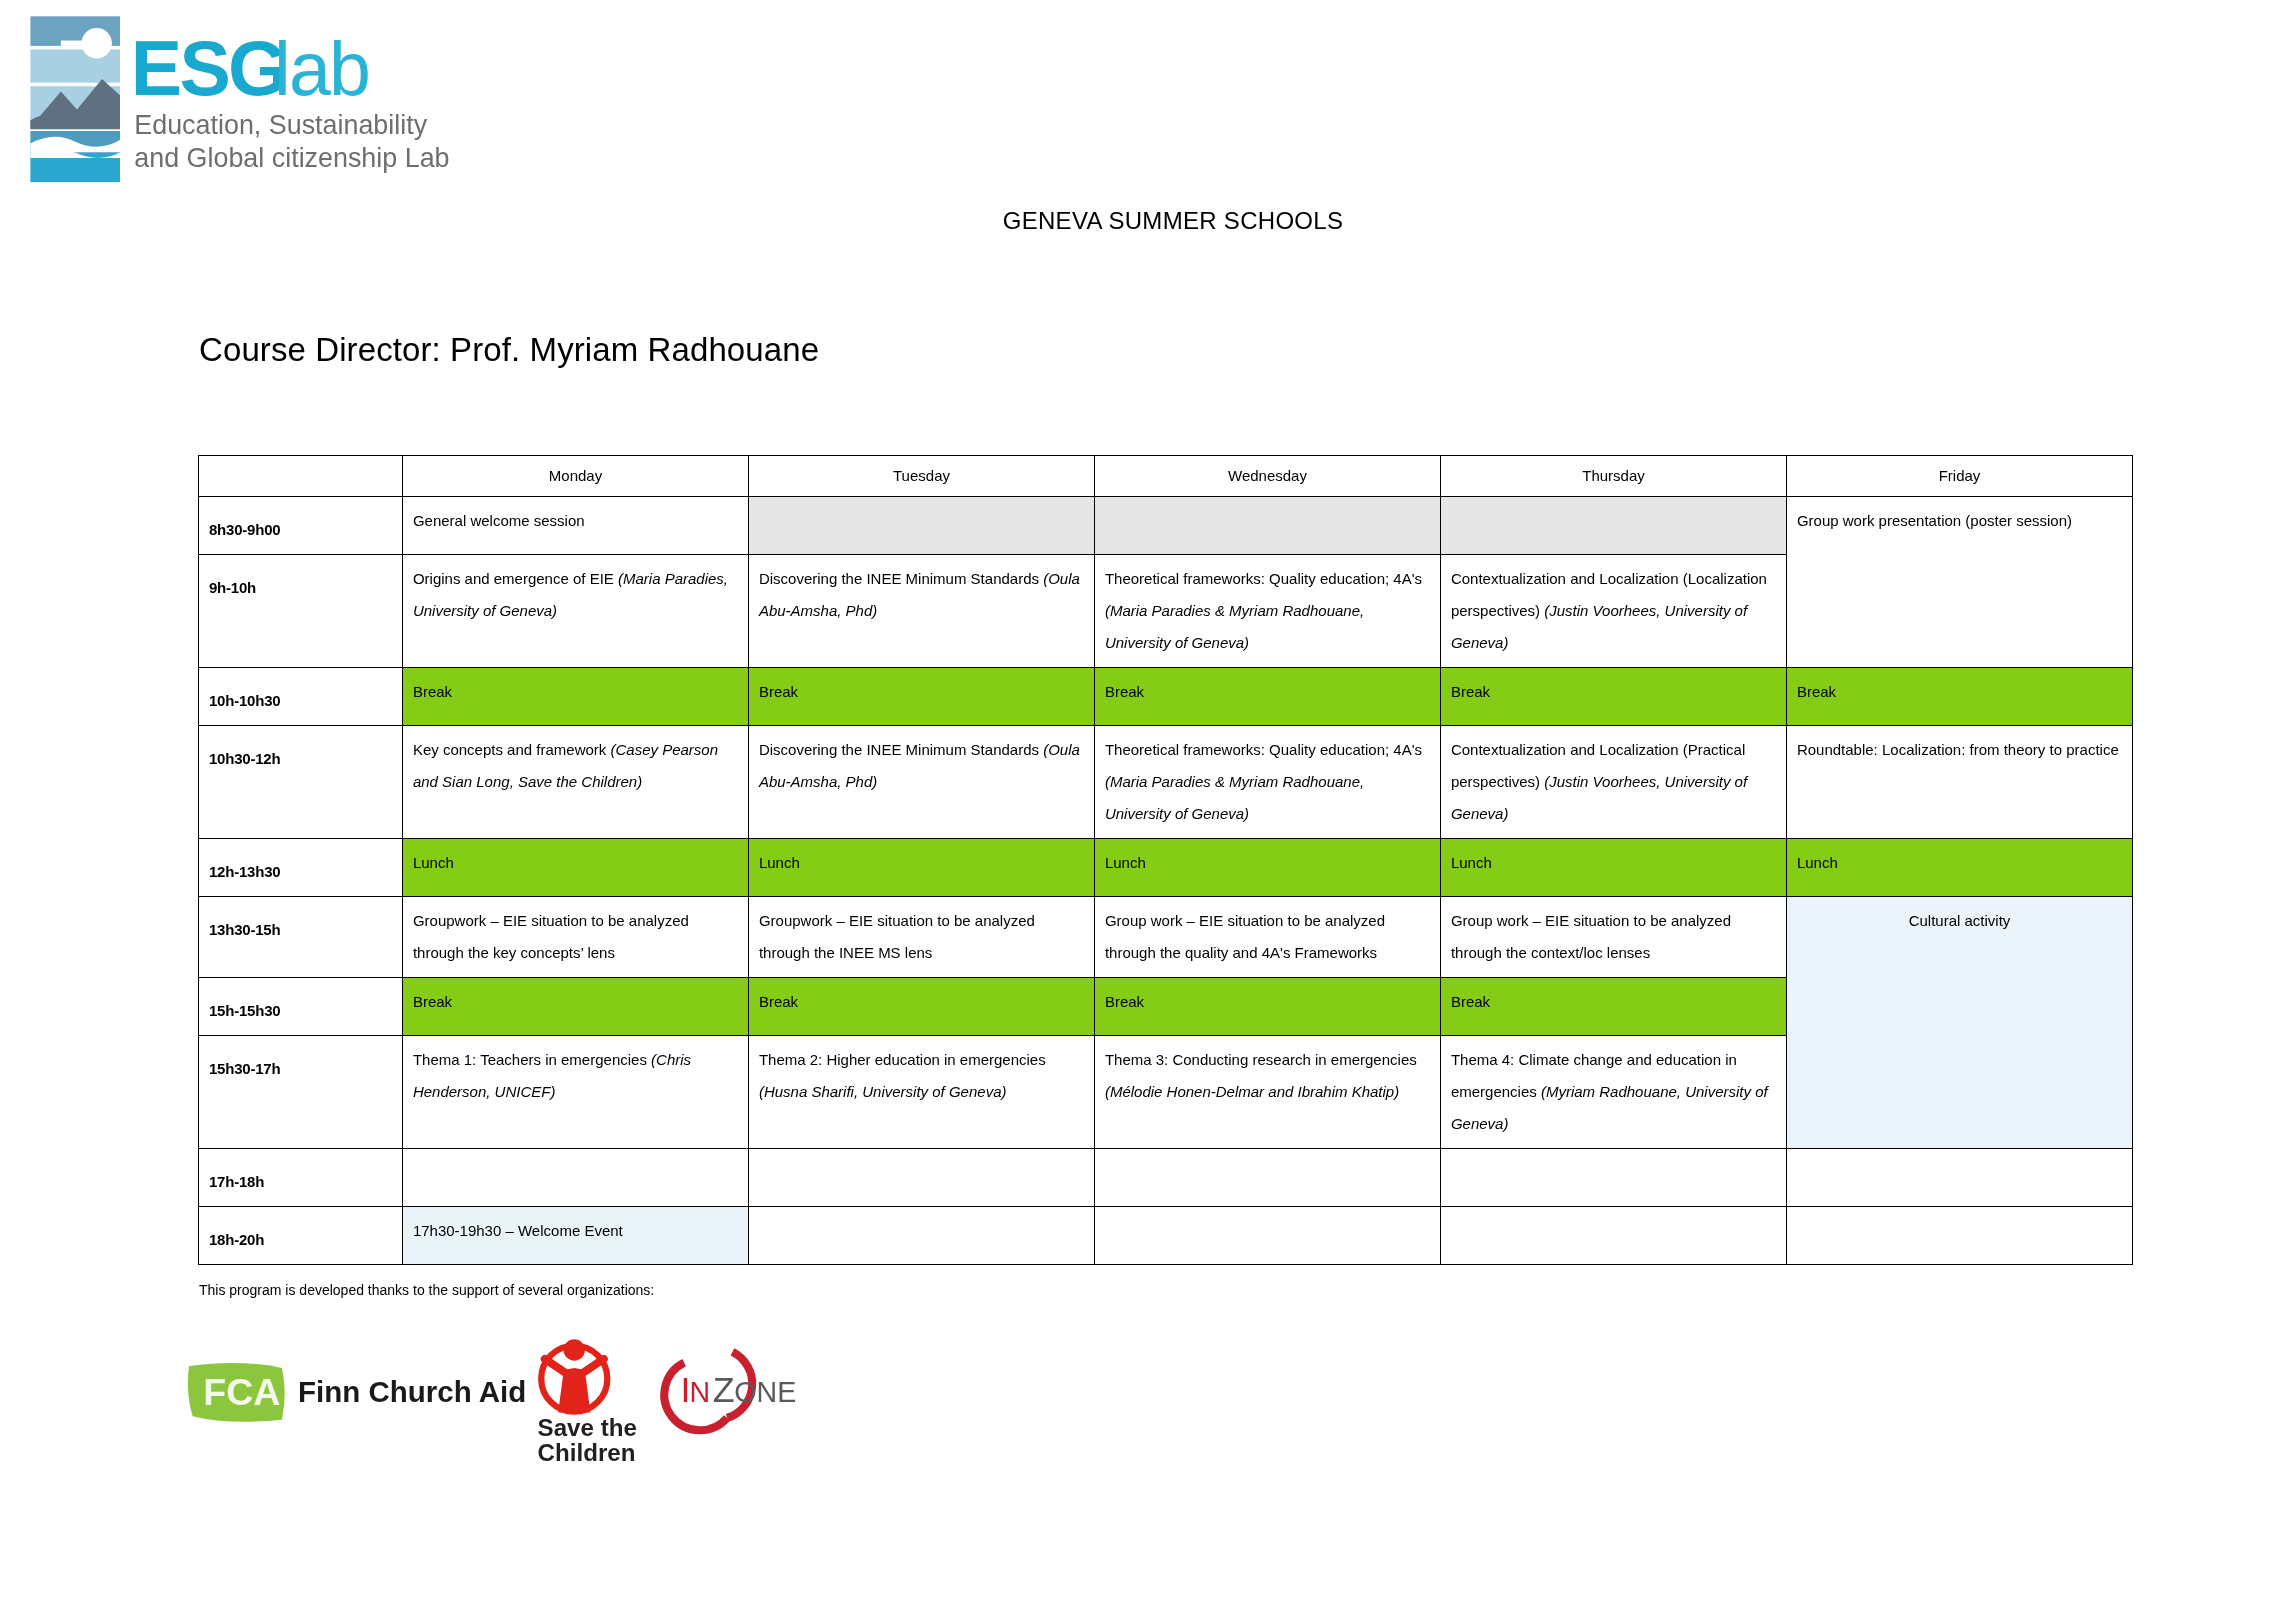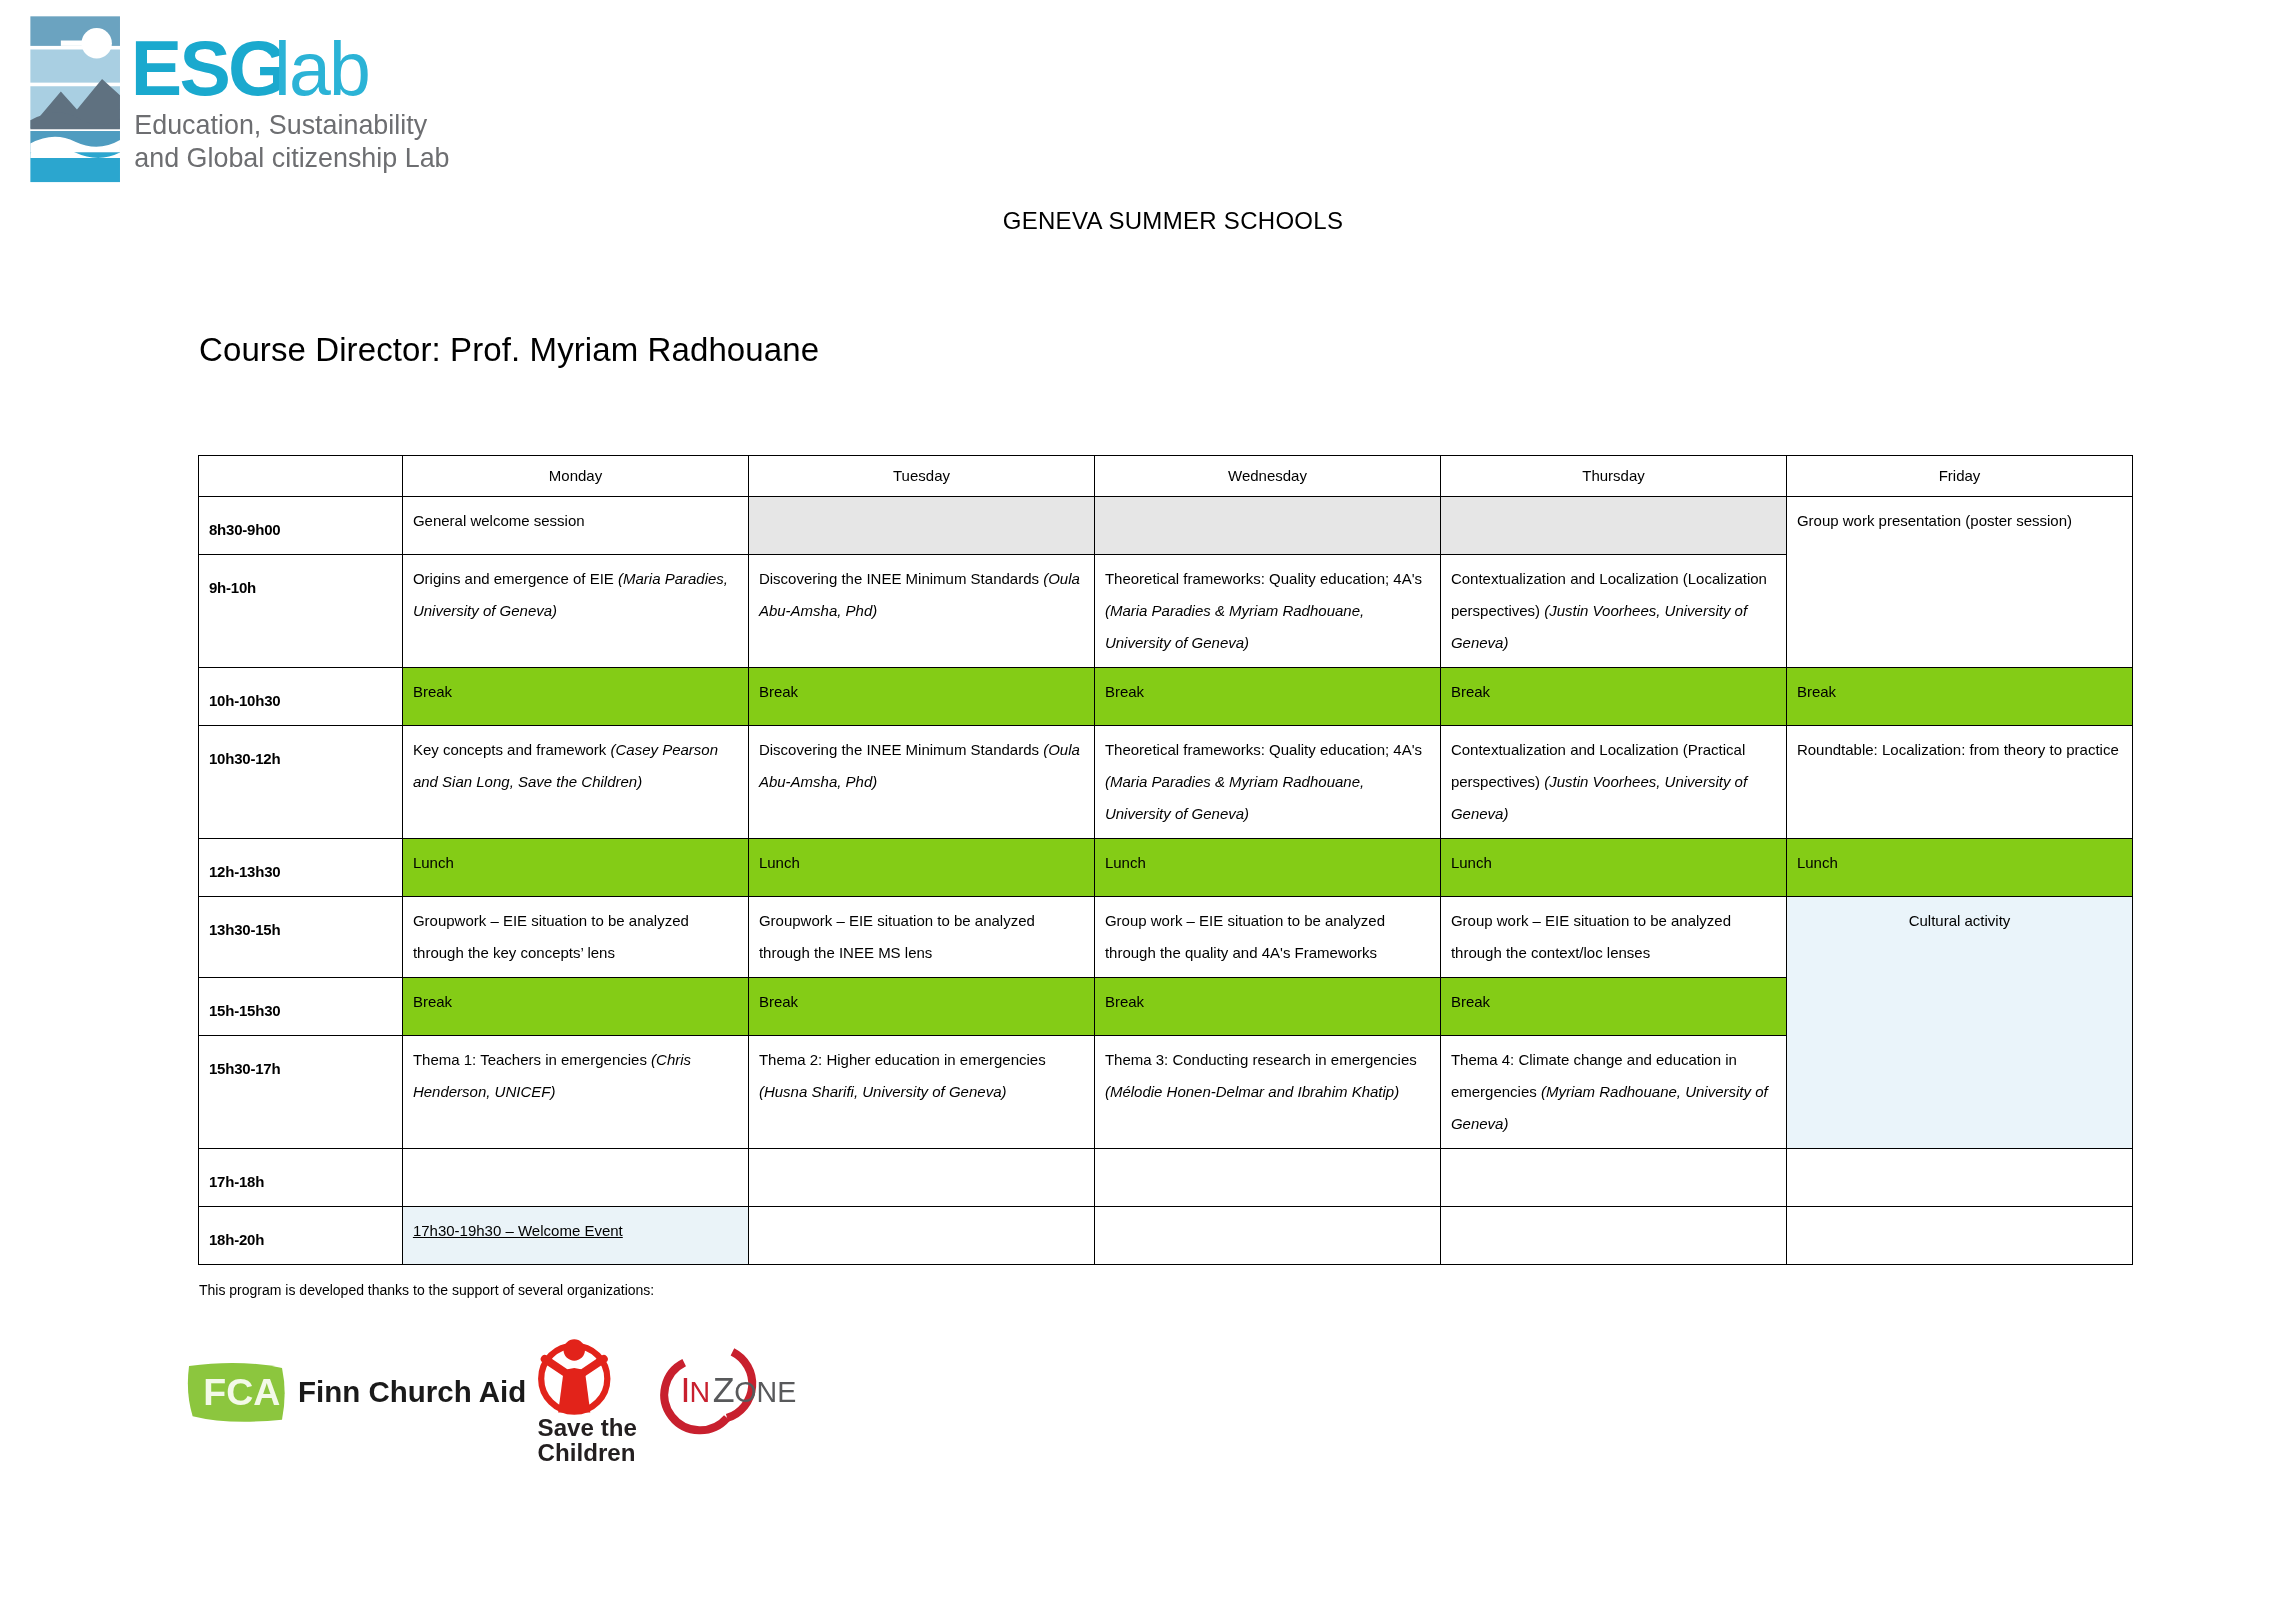--- a/index.html
+++ b/index.html
@@ -87,21 +87,21 @@
     padding-top: 17px;
     letter-spacing: -0.2px;
   }
   table.schedule td.empty-head { background: #e6e6e6; }
   td.break, td.lunch { background: #84cc16; line-height: 27px; padding-top: 5.4px; padding-bottom: 5.4px;}
   td.cultural {
     background: #eaf4fa;
     text-align: center;
     vertical-align: middle;
   }
-  td.welcome { background: #eaf3f8; text-decoration: underline; }
+  td.welcome { background: #eaf3f8; }
   em.pres { font-style: italic; }
 
   
   #footer-note {
     position: absolute;
     left: 199px;
     top: 1282px;
     font-size: 14px;
   }
   #logos {

